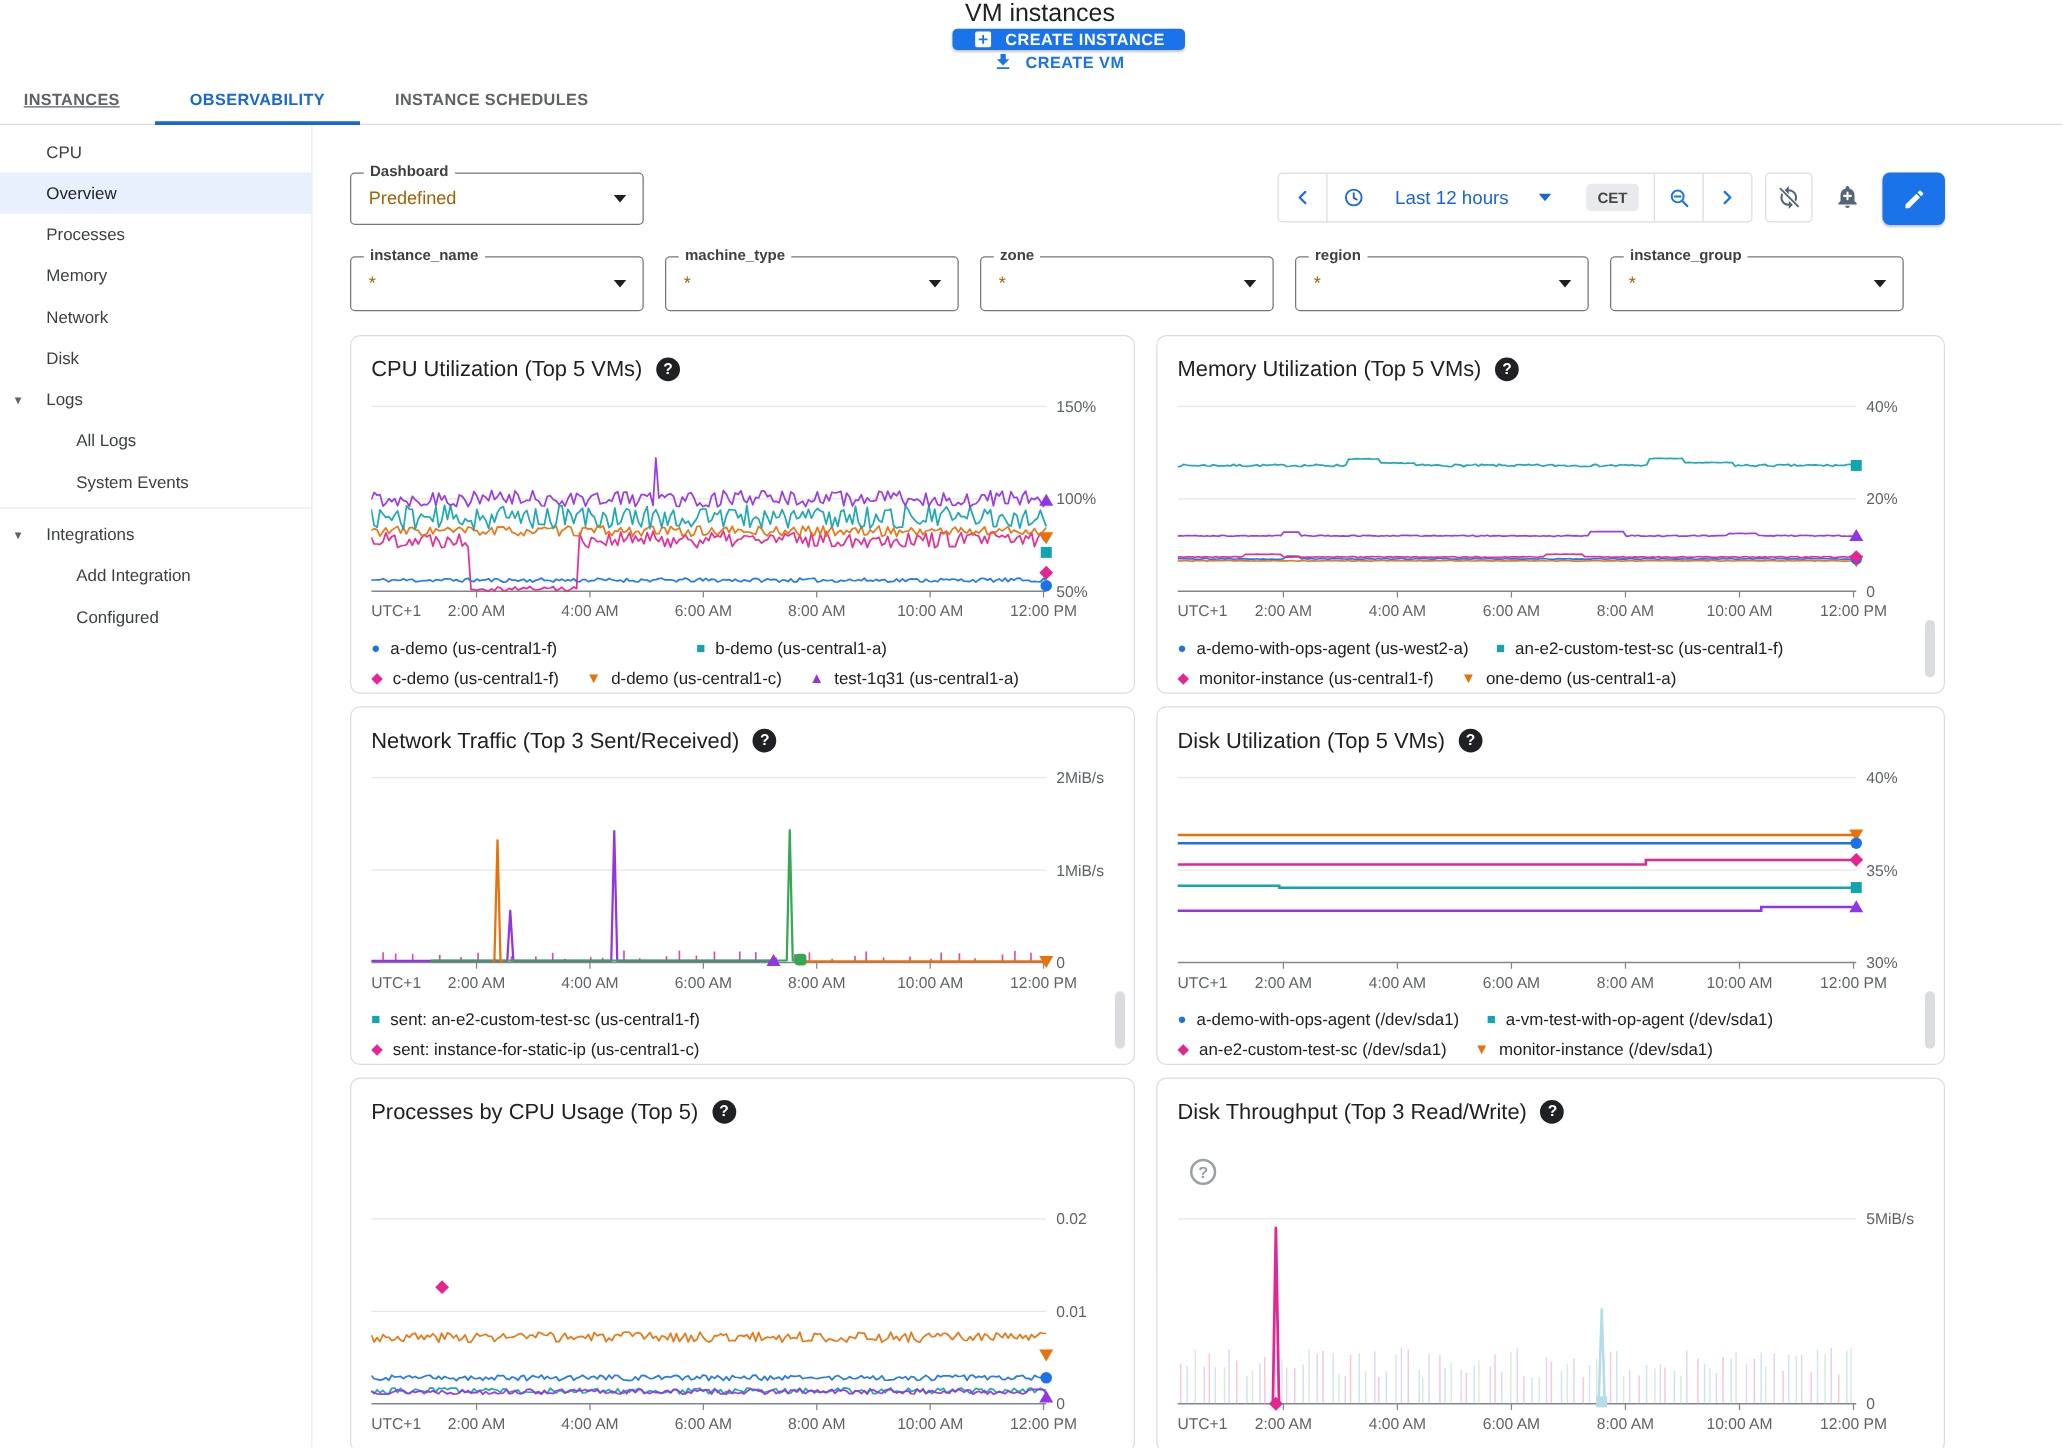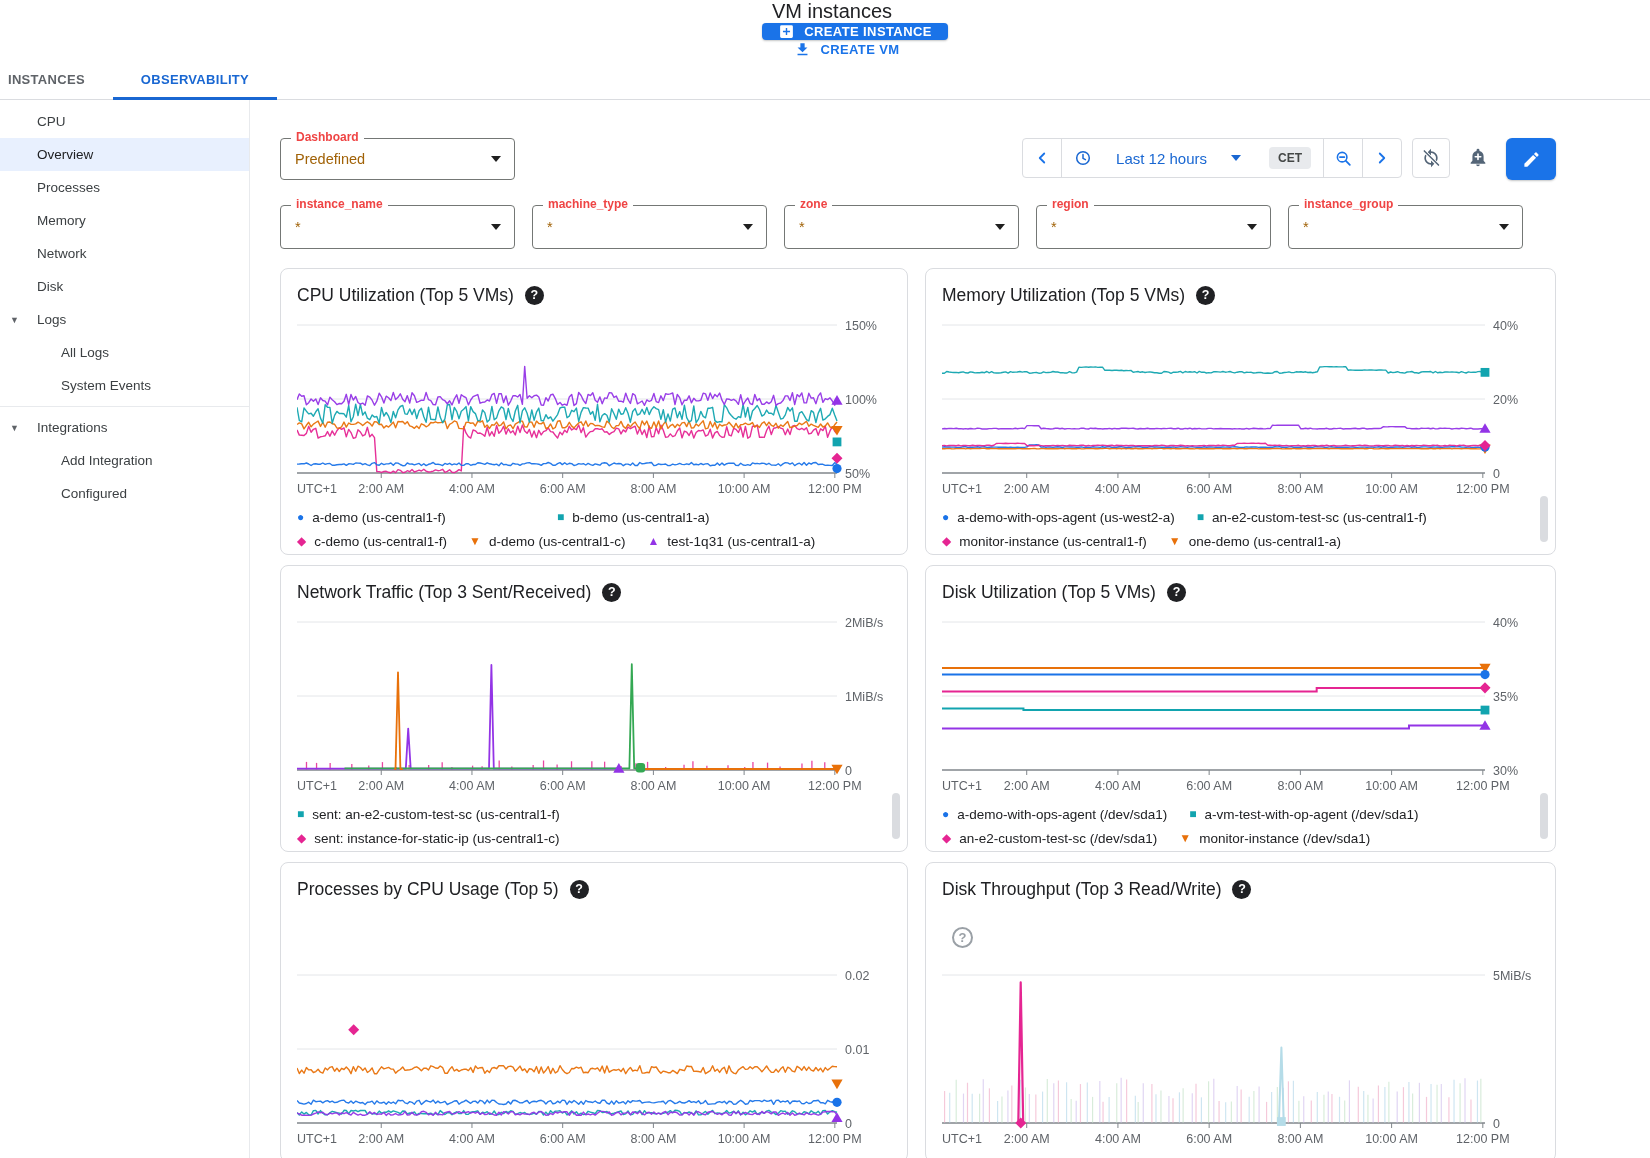--- a/index.html
+++ b/index.html
@@ -12,42 +12,42 @@
   .btn-create { margin-left:46px; height:20px; padding:0 16px; background:#1a73e8; color:#fff;
     font-family:inherit; font-weight:bold; font-size:13px; letter-spacing:.4px; border:none; border-radius:4px;
     display:flex; align-items:center; gap:9px; cursor:pointer; box-shadow:0 1px 2px rgba(60,64,67,.3); }
   .btn-import { margin-left:30px; height:36px; color:#1a73e8; font-family:inherit; font-weight:bold;
     font-size:13px; letter-spacing:.4px; background:none; border:none; display:flex; align-items:center; gap:9px; cursor:pointer; }
 
   
   .tabs { display:flex; border-bottom:1px solid #dadce0; height:42px; }
   .tab { padding:0 28px; border:none; background:none; font-family:inherit; font-size:13px; font-weight:bold;
     letter-spacing:.3px; color:#5f6368; cursor:pointer; height:42px; }
-  .tab:first-child { padding-left:8px; }
+  .tab:first-child { padding-left:19px;text-decoration:underline; }
   .tab.active { color:#1967d2; box-shadow:inset 0 -3px 0 #1967d2; }
 
   
   .body-row { display:flex; height:1058px; }
   .sidebar { width:250px; flex:none; border-right:1px solid #e8eaed; padding-top:5px; }
   .sb-item { height:33px; display:flex; align-items:center; padding-left:37px; font-size:13.5px;
     color:#3c4043; cursor:pointer; position:relative; }
   .sb-item.selected { background:#e8f0fe; color:#202124; }
   .sb-item.child { padding-left:61px; }
   .sb-caret { position:absolute; left:10px; font-size:9px; color:#5f6368; }
   .sb-divider { border-top:1px solid #e8eaed; margin:4px 0; }
 
   .main { flex:1; padding-left:30px; }
   .controls-row { margin-top:38px; width:1276px; display:flex; justify-content:space-between; align-items:flex-start; }
 
   
   .gselect { position:relative; width:235px; height:42px; border:1px solid #747775; border-radius:4px;
     display:flex; align-items:center; padding:0 14px; cursor:pointer; background:#fff; }
   .gselect.filter { height:44px; }
   .glabel { position:absolute; top:-9px; left:10px; background:#fff; padding:0 5px; font-size:12px;
-    font-weight:bold; color:#ef4444; white-space:nowrap; }
+    font-weight:bold; color:#404040; white-space:nowrap; }
   .gvalue { font-size:14.5px; color:#a16207; }
   .gcaret { position:absolute; right:13px; width:0; height:0; border-left:5.5px solid transparent;
     border-right:5.5px solid transparent; border-top:6.5px solid #1f1f1f; }
 
   
   .time-cluster { display:flex; align-items:flex-start; gap:10px; }
   .time-group { display:flex; align-items:stretch; height:40px; border:1px solid #dadce0; border-radius:4px; background:#fff; }
   .tg-btn { width:38px; display:flex; align-items:center; justify-content:center; background:none; border:none;
     cursor:pointer; }
   .tg-sep { width:1px; background:#dadce0; }
@@ -109,20 +109,21 @@
           <path fill="#1a73e8" d="M5 20h14v-2H5v2zM19 9h-4V3H9v6H5l7 7 7-7z"></path>
         </svg>
     </span>
     <span>CREATE VM</span>
   </button>
 </header>
 
 <nav class="tabs" id="tabs">
     <button class="tab">INSTANCES</button>
     <button class="tab active">OBSERVABILITY</button>
+    <button class="tab">INSTANCE SCHEDULES</button>
   </nav>
 
 <div class="body-row">
 
   <aside class="sidebar" id="sidebar">
       <div class="sb-item">
         <span>CPU</span>
       </div>
       <div class="sb-item selected">
         <span>Overview</span>

